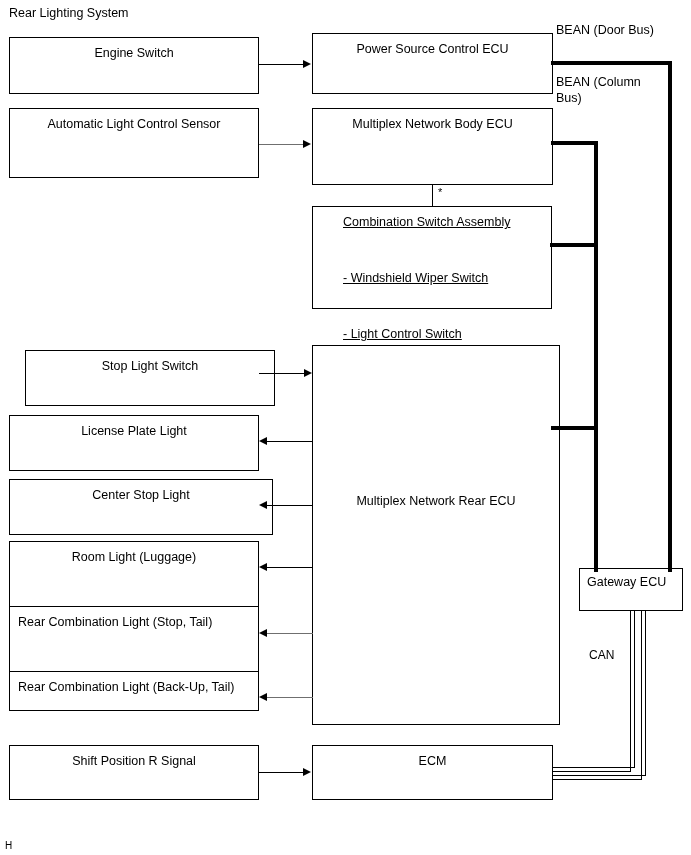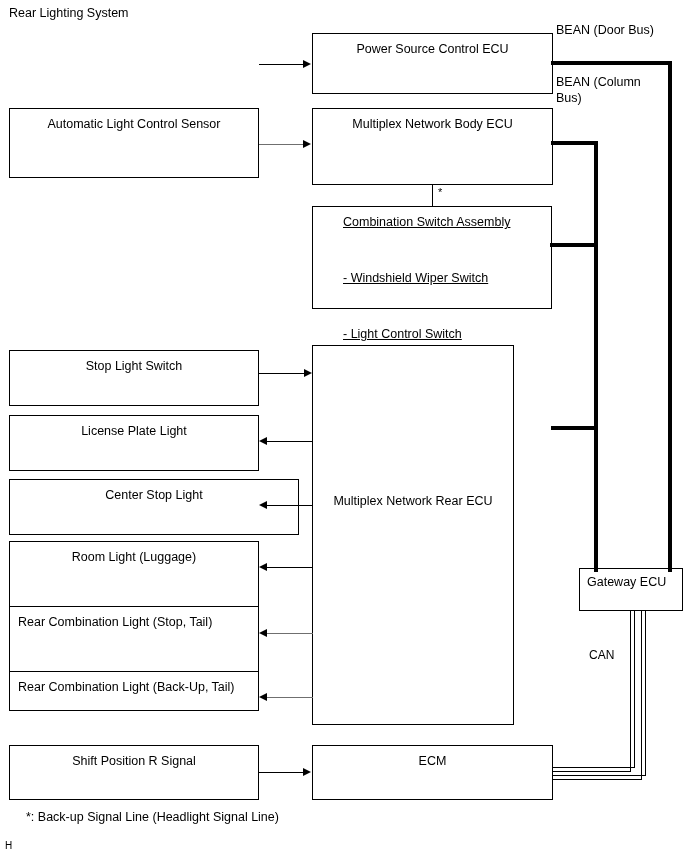--- a/index.html
+++ b/index.html
@@ -111,20 +111,23 @@
   .can-v { width: 1.1px; background: #000; }
   .can-h { height: 1.1px; background: #000; }
 </style>
 </head>
 <body>
 
 <div id="diagram">
 
   <div class="title" style="left:9px; top:6px;">Rear Lighting System</div>
 
+  <div class="box" style="left:9px; top:37px; width:250px; height:57px;">
+    <div class="label">Engine Switch</div>
+  </div>
 
   <div class="box" style="left:312px; top:33px; width:241px; height:61px;">
     <div class="label">Power Source Control ECU</div>
   </div>
 
   <div class="box" style="left:9px; top:108px; width:250px; height:70px;">
     <div class="label">Automatic Light Control Sensor</div>
   </div>
 
   <div class="box" style="left:312px; top:108px; width:241px; height:77px;">
@@ -132,45 +135,45 @@
   </div>
 
   <div class="box left-align" style="left:312px; top:206px; width:240px; height:103px;">
     <div class="label" style="text-align:left; padding-left:30px;">
       <span>Combination Switch Assembly</span>
       <span class="sub">- Windshield Wiper Switch</span>
       <span class="sub">- Light Control Switch</span>
     </div>
   </div>
 
-  <div class="box" style="left:9px; top:350px; width:250px; height:56px;">
+  <div class="box" style="left:25px; top:350px; width:250px; height:56px;">
     <div class="label">Stop Light Switch</div>
   </div>
 
   <div class="box" style="left:9px; top:415px; width:250px; height:56px;">
     <div class="label">License Plate Light</div>
   </div>
 
-  <div class="box" style="left:9px; top:479px; width:290px; height:56px;">
+  <div class="box" style="left:9px; top:479px; width:264px; height:56px;">
     <div class="label">Center Stop Light</div>
   </div>
 
   <div class="box" style="left:9px; top:541px; width:250px; height:72px;">
     <div class="label">Room Light (Luggage)</div>
   </div>
 
   <div class="box left-align-sm" style="left:9px; top:606px; width:250px; height:72px;">
     <div class="label">Rear Combination Light (Stop, Tail)</div>
   </div>
 
   <div class="box left-align-sm" style="left:9px; top:671px; width:250px; height:40px;text-decoration:underline;">
     <div class="label">Rear Combination Light (Back-Up, Tail)</div>
   </div>
 
-  <div class="box" style="left:312px; top:345px; width:202px; height:380px;">
+  <div class="box" style="left:312px; top:345px; width:248px; height:380px;">
     <div class="label" style="top:147px;">Multiplex Network Rear ECU</div>
   </div>
 
   <div class="box" style="left:9px; top:745px; width:250px; height:55px;">
     <div class="label">Shift Position R Signal</div>
   </div>
 
   <div class="box" style="left:312px; top:745px; width:241px; height:55px;">
     <div class="label">ECM</div>
   </div>
@@ -230,16 +233,15 @@
   <div class="can-line can-h" style="left:553px; top:767px; width:82px;"></div>
 
   <div class="can-line can-v" style="left:641px; top:611px; height:169px;"></div>
   <div class="can-line can-h" style="left:553px; top:779px; width:89px;"></div>
 
   <div class="can-line can-v" style="left:645px; top:611px; height:165px;"></div>
   <div class="can-line can-h" style="left:553px; top:775px; width:93px;"></div>
 
   <div class="can-label" style="left:589px; top:648px;">CAN</div>
 
-  <div class="footnote" style="left:26px; top:810px;">*: Back-up Signal Line (Headlight Signal Line)</div>
   <div class="page-mark" style="left:5px; top:840px;">H</div>
 
 </div>
 
 </body></html>

